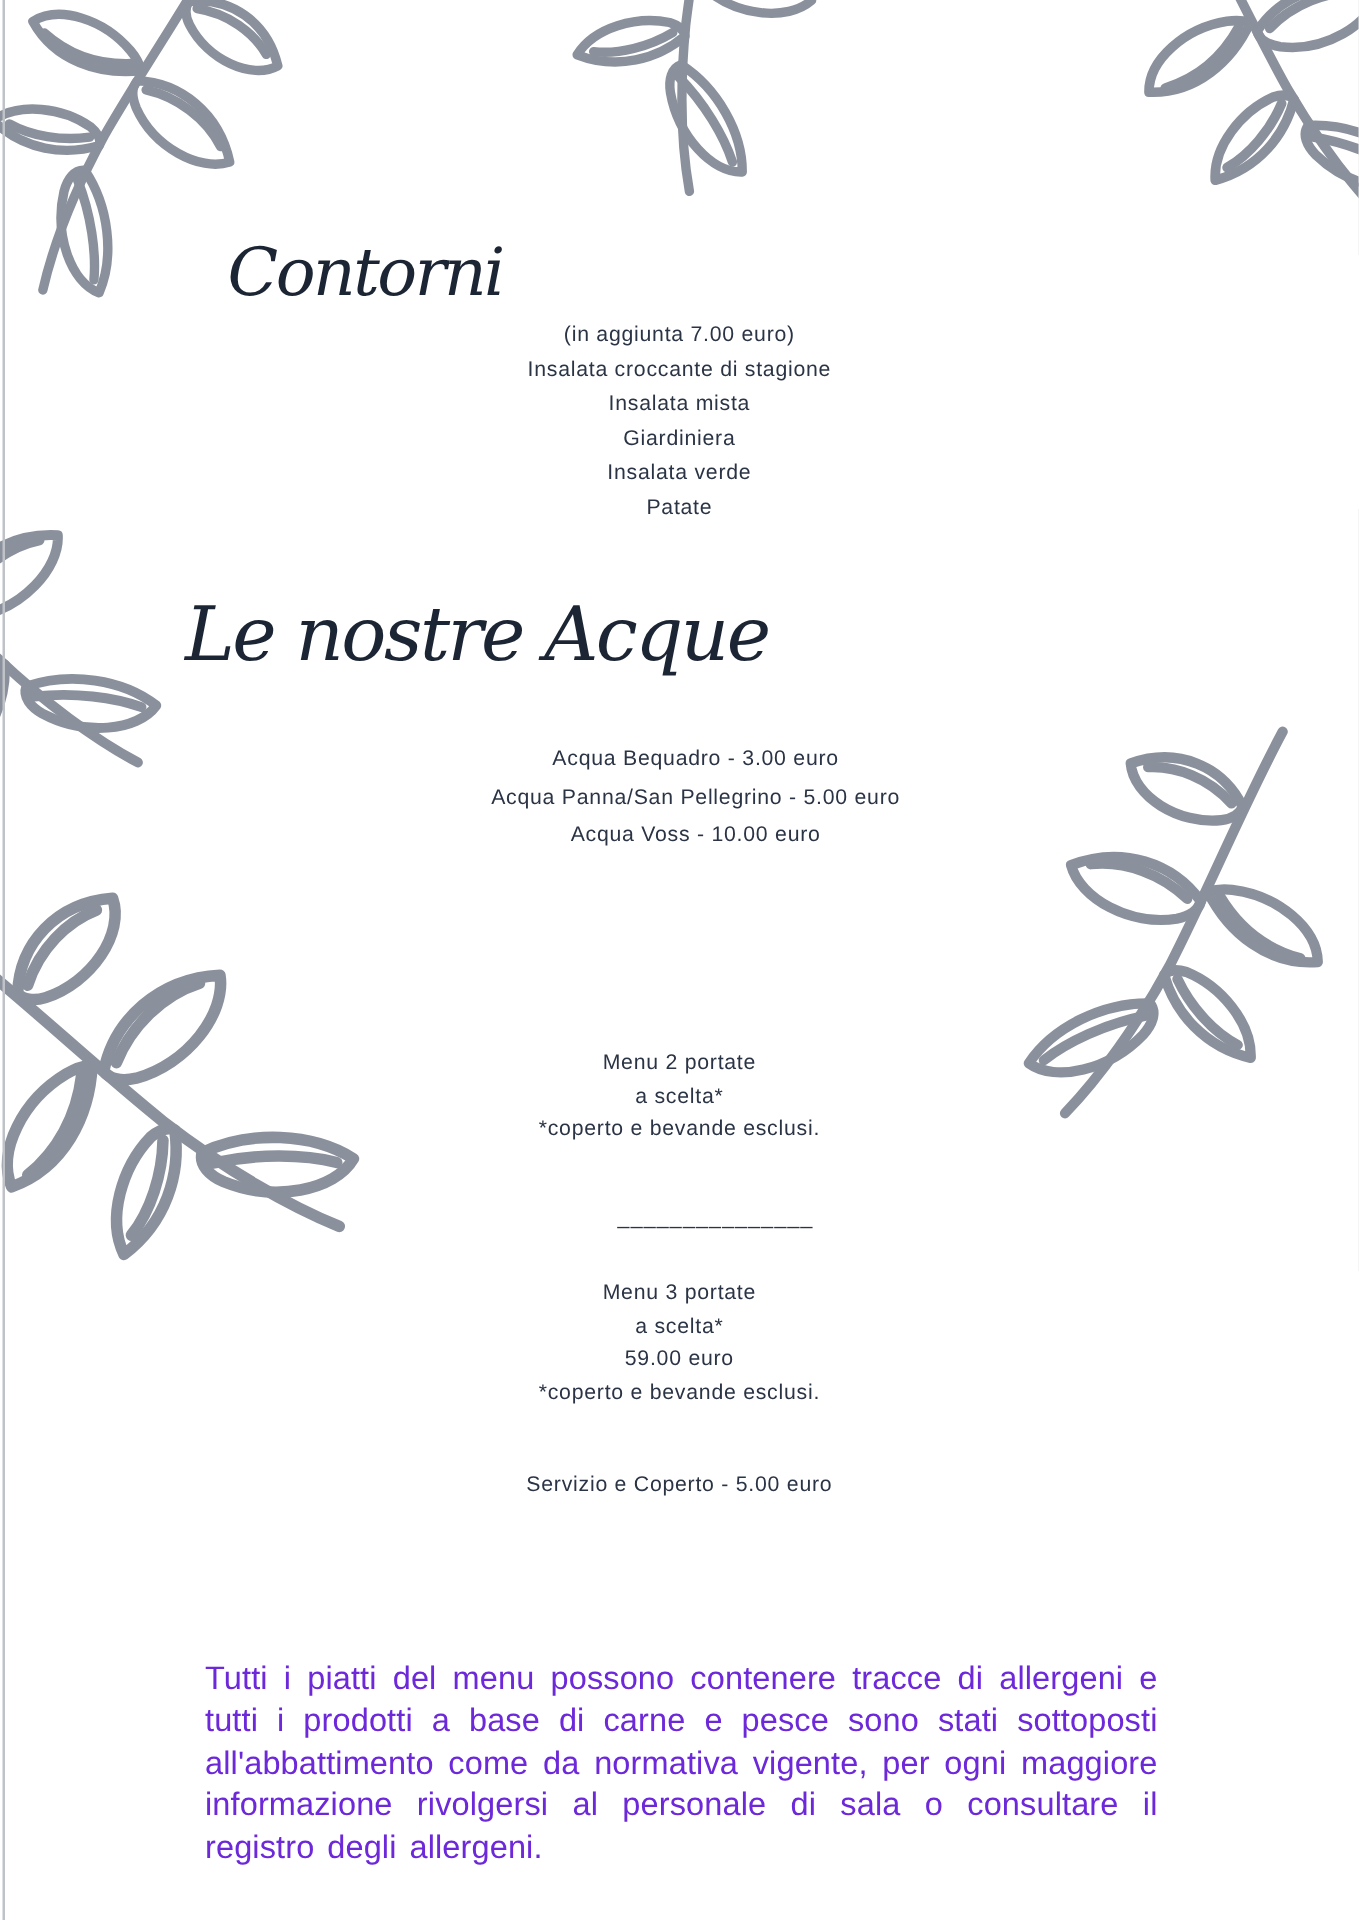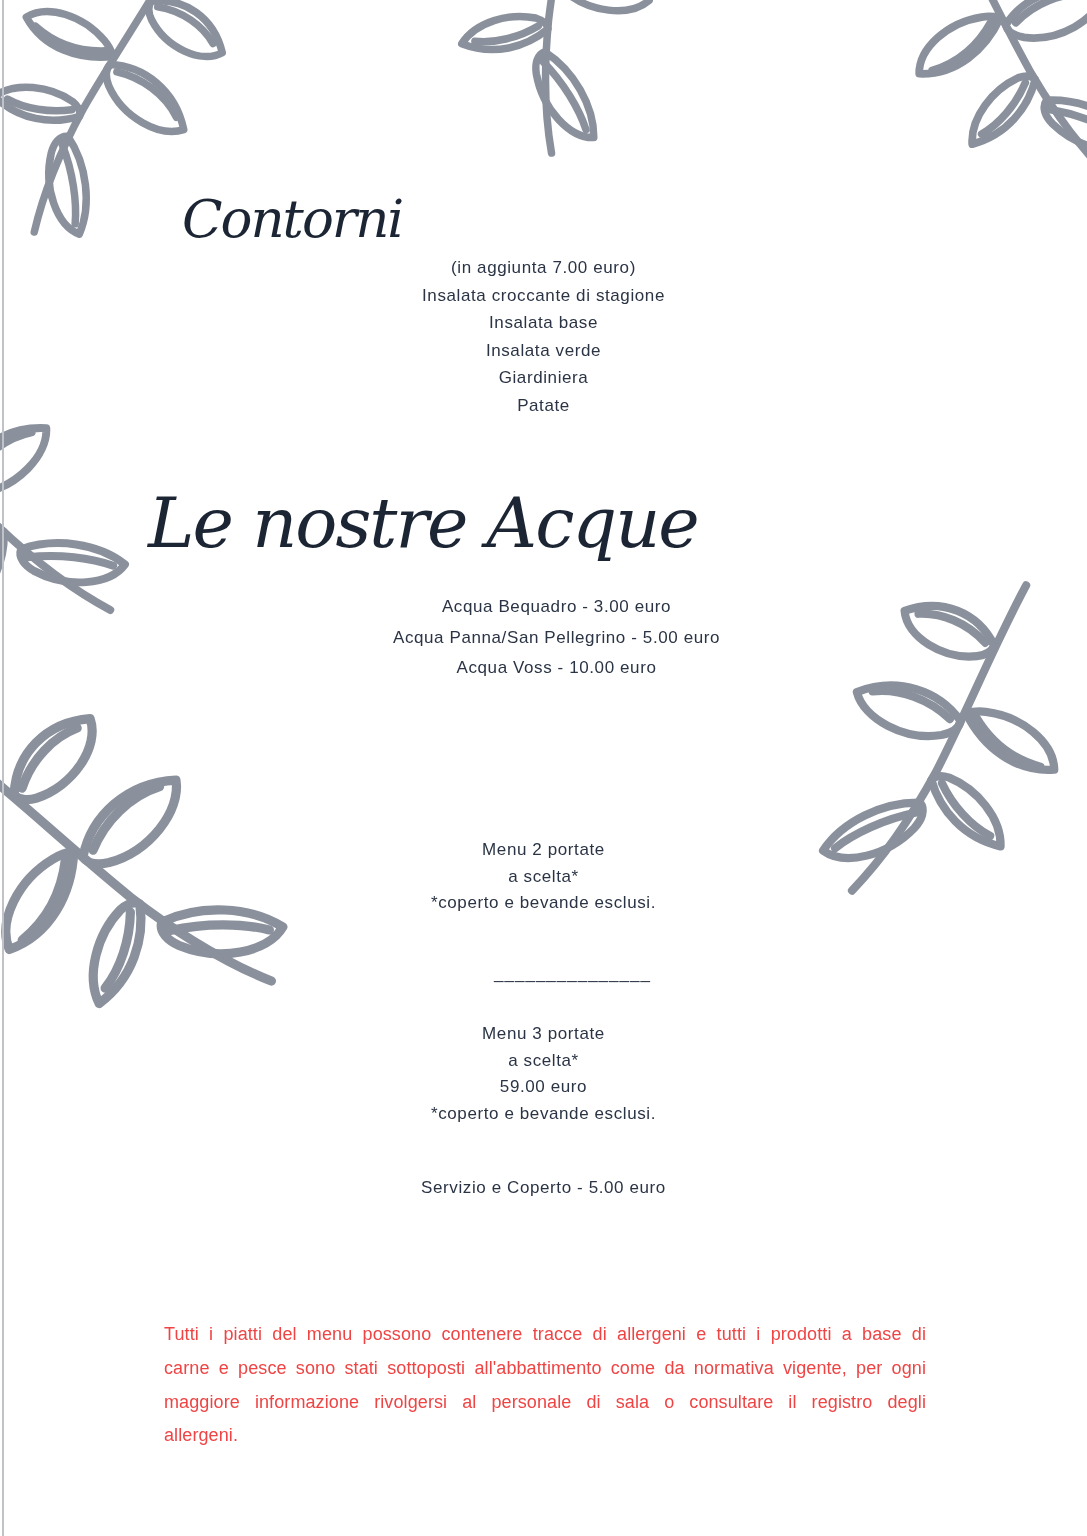--- a/index.html
+++ b/index.html
@@ -35,47 +35,47 @@
     position:absolute;
     font-family:"DejaVu Serif",serif;
     font-style:italic;
     font-weight:500;
     color:#1c2534;
     letter-spacing:-2px;
     white-space:nowrap;
     line-height:1;
   }
   .h-contorni{left:182px;top:192px;font-size:53px;}
-  .h-acque{left:148px;top:488px;font-size:70px;}
+  .h-acque{left:148px;top:478px;font-size:60px;}
   
   .center-block{
     position:absolute;left:0;width:100%;
     text-align:center;
     font-size:17px;
     letter-spacing:0.6px;
     font-weight:500;
     color:#2b3445;
   }
   .contorni-list{top:254px;line-height:27.6px;}
   .water-list{top:592px;line-height:30.5px;margin-left:13px;}
   .menu-offer-1{top:837px;line-height:26.5px;}
   .menu-offer-2{top:1021px;line-height:26.5px;}
   .divider{top:962px;line-height:24px;letter-spacing:1px;color:#2b3445;padding-left:29px;}
   .service{top:1178px;}
   
   .footer-note{
     position:absolute;
     left:164px;top:1300px;width:762px;
-    font-size:18px;
+    font-size:26px;
     line-height:33.8px;
     text-align:justify;
     letter-spacing:0.1px;
     word-spacing:3px;
     font-weight:400;
-    color:#ef4444;
+    color:#6d28d9;
   }
 </style>
 </head>
 <body>
 
 <div class="page">
 
   <svg width="0" height="0" style="position:absolute" aria-hidden="true">
     <defs>
       <g id="branch-art" fill="none" stroke="currentColor" stroke-width="9" stroke-linecap="round" stroke-linejoin="round">
@@ -113,23 +113,23 @@
       <use href="#branch-art"></use>
     </svg>
 
   <div class="edge-line"></div>
 
   <div class="script-heading h-contorni">Contorni</div>
 
   <div class="center-block contorni-list">
     <div>(in aggiunta 7.00 euro)</div>
     <div>Insalata croccante di stagione</div>
-    <div>Insalata base</div>
+    <div>Insalata mista</div>
+    <div>Giardiniera</div>
     <div>Insalata verde</div>
-    <div>Giardiniera</div>
     <div>Patate</div>
   </div>
 
   <div class="script-heading h-acque">Le nostre Acque</div>
 
   <div class="center-block water-list">
     <div>Acqua Bequadro - 3.00 euro</div>
     <div>Acqua Panna/San Pellegrino - 5.00 euro</div>
     <div>Acqua Voss - 10.00 euro</div>
   </div>

